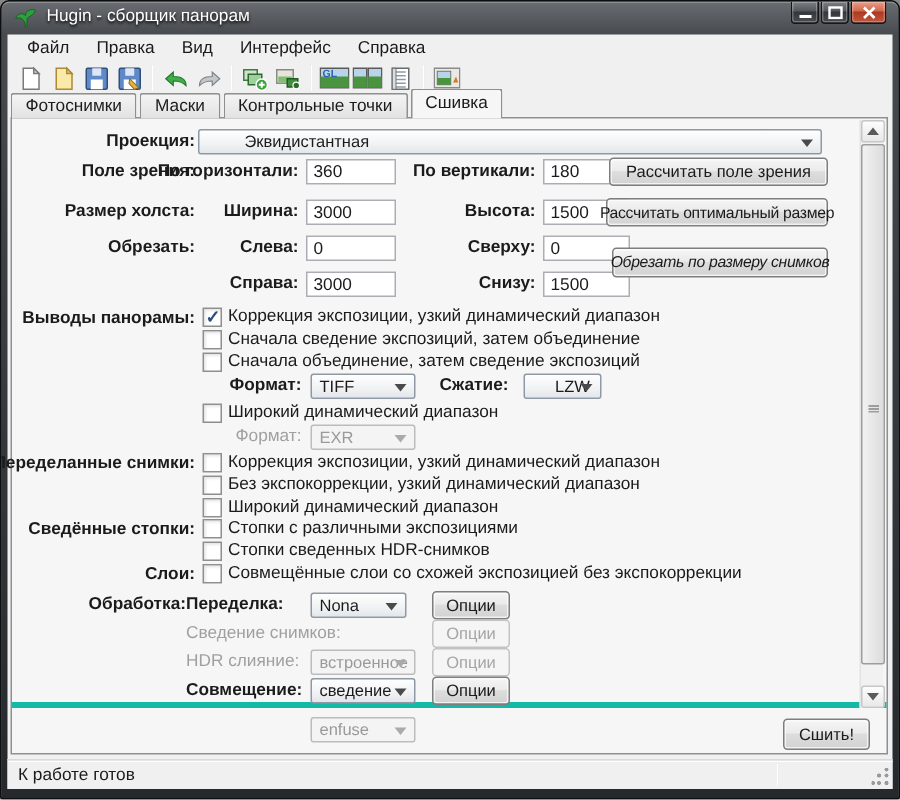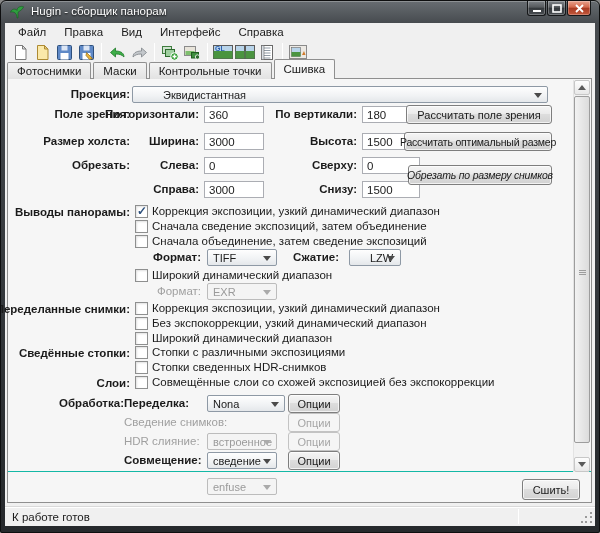--- a/index.html
+++ b/index.html
@@ -33,21 +33,21 @@
   .tsep { width:1px; height:18px; background:#c9c9c9; border-right:1px solid #fff; margin:0 4px; }
 
   
   .tabstrip { position:absolute; left:2px; top:36px; height:20px; display:flex; align-items:flex-end; z-index:3; }
   .tab { height:17px; line-height:16px; padding:0 9px; margin-right:2px; color:#1b1b1b;
     background:linear-gradient(#f4f4f4, #e2e2e2); border:1px solid #8f8f8f; border-bottom:none; border-radius:2px 2px 0 0; }
   .tab.active { height:20px; line-height:19px; background:#f6f6f6; position:relative; z-index:4; }
 
   
   .tabpage { position:absolute; left:2px; top:55px; right:3px; bottom:23px; background:#f6f6f6; border:1px solid #8f8f8f; }
-  .scrollregion { position:absolute; left:0; top:0; right:0; height:393px; border-bottom:1px solid #14b8a6; }
+  .scrollregion { position:absolute; left:0; top:0; right:0; height:393px; border-bottom:4px solid #14b8a6; }
 
   .lbl { position:absolute; text-align:right; font-weight:bold; color:#1b1b1b; white-space:nowrap; }
   .lbl.dis { color:#a0a0a0; font-weight:normal; }
   .cblbl { position:absolute; color:#1b1b1b; white-space:nowrap; }
 
   .tinput { position:absolute; height:17px; border:1px solid #abadb3; background:#fff; padding:0 4px;
     font-family:"Liberation Sans", sans-serif; font-size:11.5px; color:#1b1b1b; }
 
   .combo { position:absolute; height:17px; border:1px solid #8e99a5; border-radius:2px;
     background:linear-gradient(#fefefe, #f0f2f4 60%, #e4e7ea); display:flex; align-items:center;
@@ -300,21 +300,21 @@
         <span class="cb" style="left:127px; top:282px;"></span>
         <span class="cblbl" style="left:144px; top:282px;">Стопки сведенных HDR-снимков</span>
 
         <span class="lbl" style="left:-40px; top:298px; width:162px;">Слои:</span>
         <span class="cb" style="left:127px; top:297px;"></span>
         <span class="cblbl" style="left:144px; top:297px;">Совмещённые слои со схожей экспозицией без экспокоррекции</span>
 
         <span class="lbl" style="left:-40px; top:318px; width:156px;">Обработка:</span>
 
         <span class="lbl" style="left:116px; top:318px; width:120px; text-align:left;">Переделка:</span>
-        <div class="combo" style="left:199px; top:316px; width:78px;">
+        <div class="combo" style="left:199px; top:316px; width:64px;">
           <span>Nona</span>
         </div>
         <div class="btn" style="left:280px; top:315px; width:52px; height:19px;">Опции</div>
 
         <span class="lbl dis" style="left:116px; top:337px; width:120px; text-align:left;">Сведение снимков:</span>
         <div class="combo dis" style="left:199px; top:351px; width:70px;margin-top:48px;">
           <span>enfuse</span>
         </div>
         <div class="btn dis" style="left:280px; top:334px; width:52px; height:19px;">Опции</div>
 

